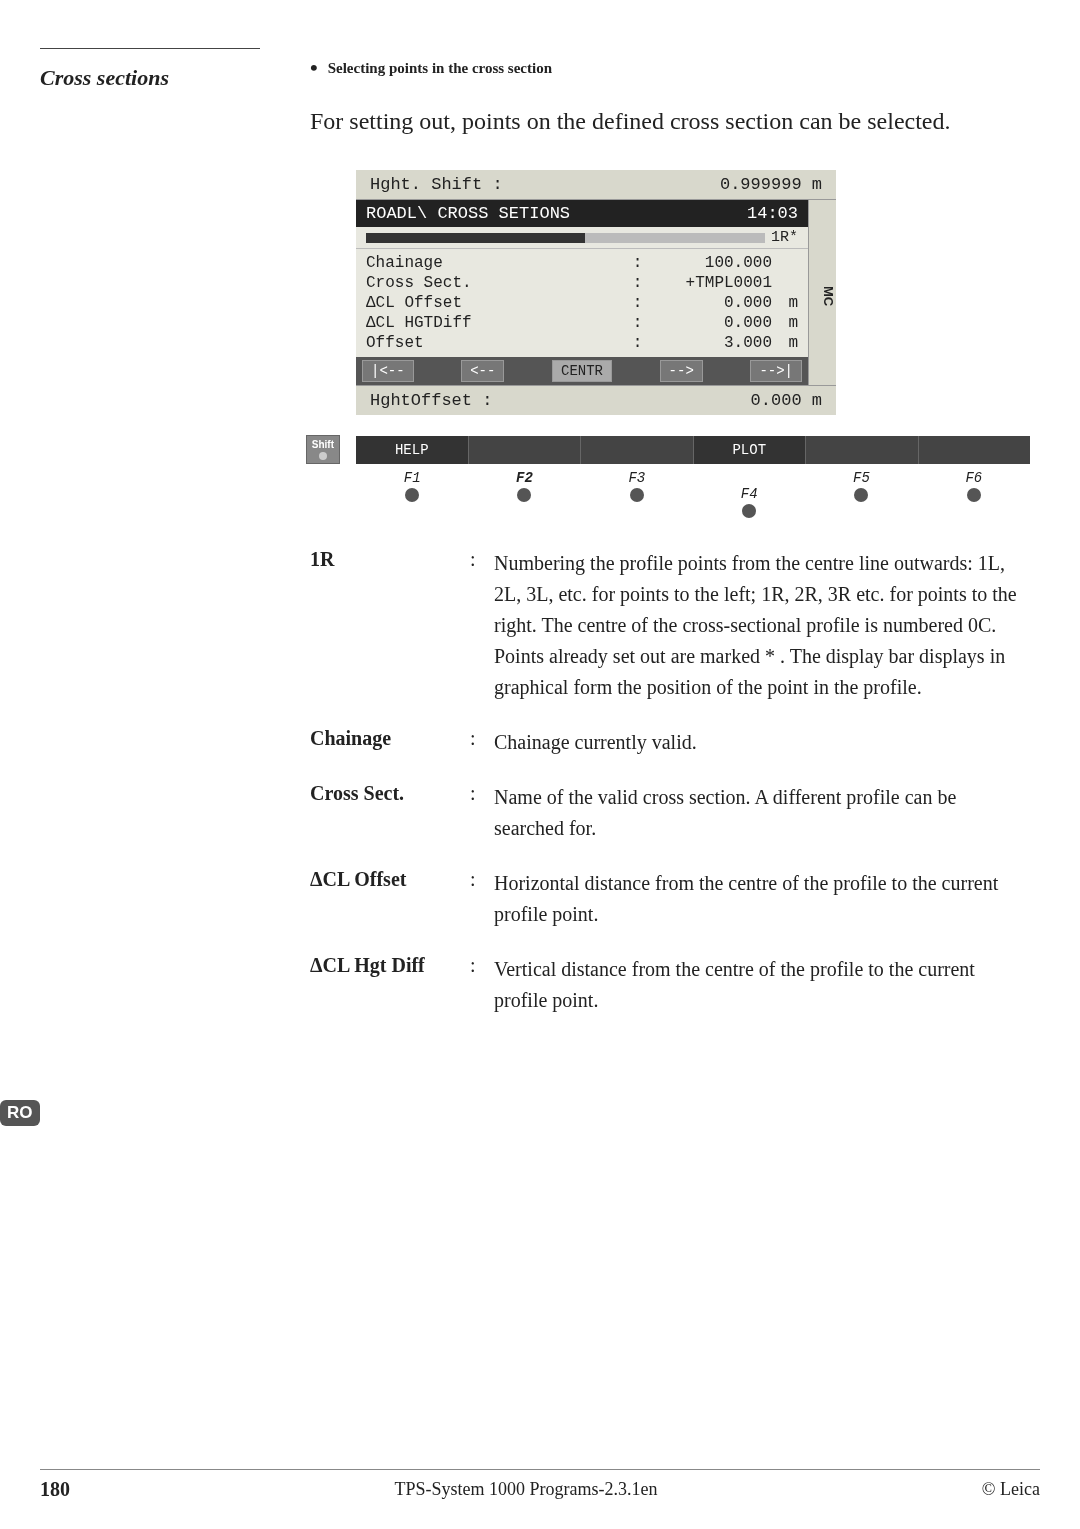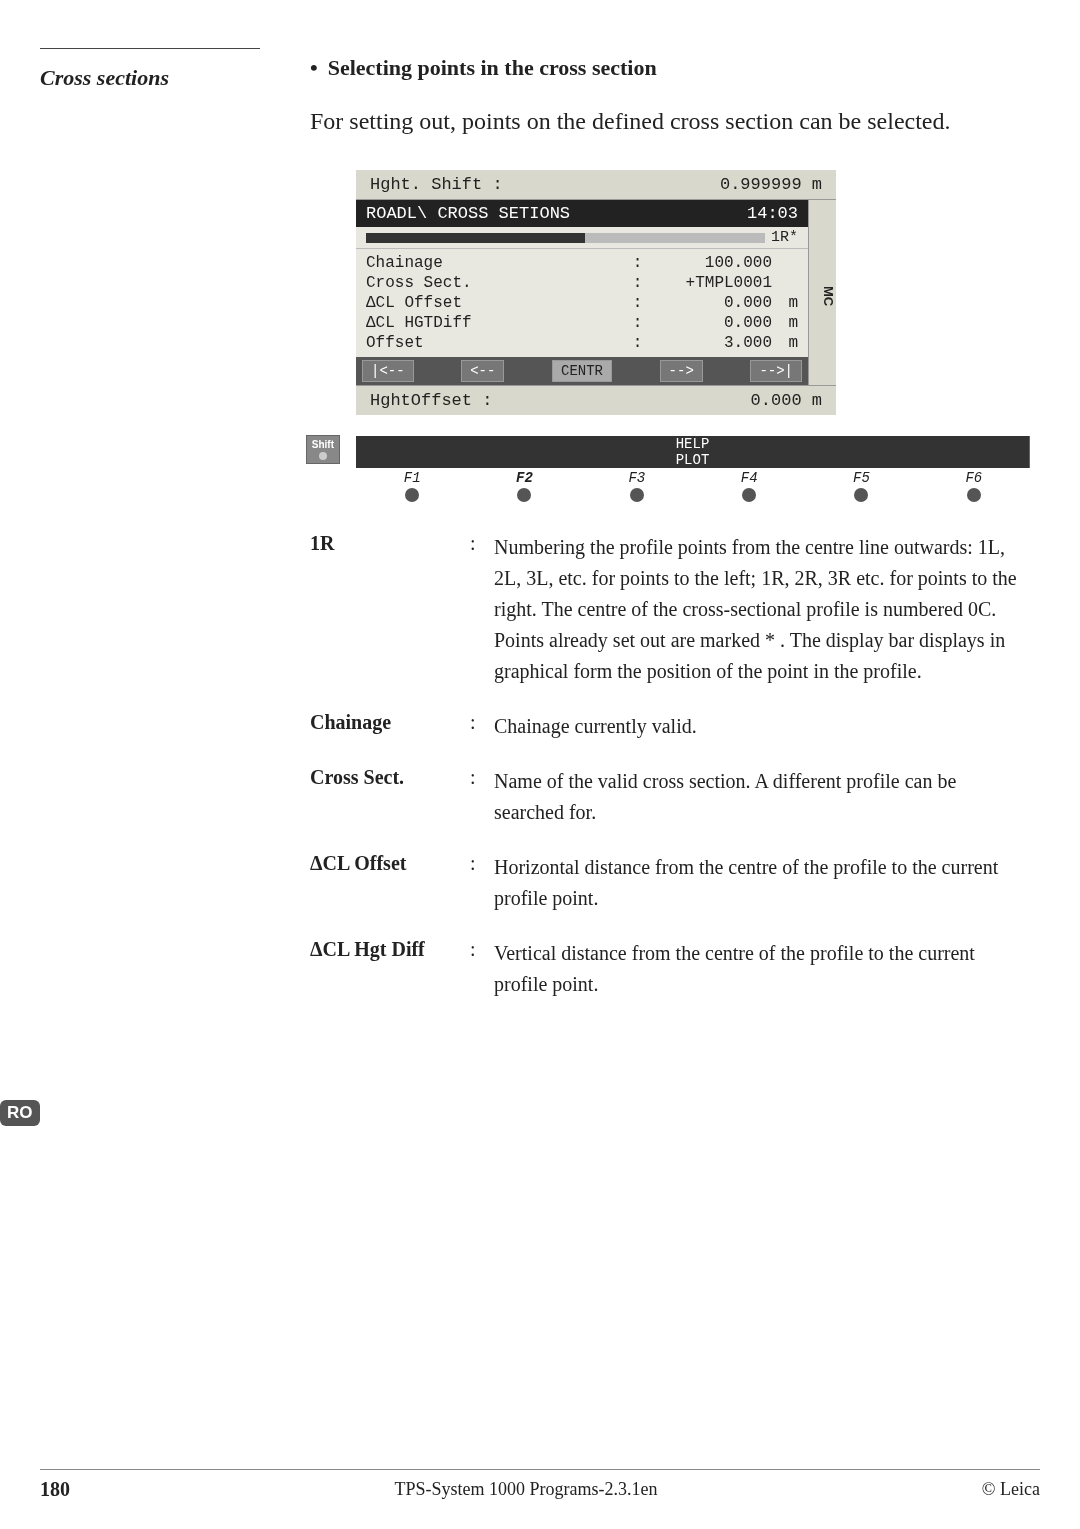--- a/index.html
+++ b/index.html
@@ -48,21 +48,21 @@
     
     .main-content {
       position: absolute;
       top: 55px;
       left: 310px;
       width: 720px;
     }
 
     
     .section-title {
-      font-size: 22px;
+      font-size: 15px;
       font-weight: bold;
       margin-bottom: 22px;
       display: flex;
       align-items: center;
     }
     .section-title::before {
       content: '•';
       margin-right: 10px;
       font-size: 22px;
     }
@@ -401,21 +401,21 @@
     </div>
   </div>
 
   <div style="display:flex; align-items:center; margin-bottom: 6px; padding-left: 0px;">
     <div style="width: 46px; display:flex; align-items:center; justify-content: flex-end; padding-right: 8px;">
       <div class="shift-key">
         <div style="font-size:10px; font-weight:bold;">Shift</div>
         <div style="width:8px; height:8px; border-radius:50%; background:#ccc; margin:2px auto 0;"></div>
       </div>
     </div>
-    <div class="func-bar" style="width: 480px; flex-direction: column;">
+    <div class="func-bar" style="width: 480px;">
       <div class="func-btn has-label">HELP</div>
       <div class="func-btn"></div>
       <div class="func-btn"></div>
       <div class="func-btn has-label">PLOT</div>
       <div class="func-btn"></div>
       <div class="func-btn"></div>
     </div>
   </div>
 
   <div class="fkey-row">
@@ -425,21 +425,21 @@
     </div>
     <div class="fkey-item">
       <span style="font-style:italic;font-weight:bold;">F2</span>
       <div class="fkey-circle"></div>
     </div>
     <div class="fkey-item">
       <span style="font-style:italic;">F3</span>
       <div class="fkey-circle"></div>
     </div>
     <div class="fkey-item">
-      <span style="font-style:italic;">F4</span>
+      <span style="font-style:italic;margin-top:16px;">F4</span>
       <div class="fkey-circle"></div>
     </div>
     <div class="fkey-item">
       <span style="font-style:italic;">F5</span>
       <div class="fkey-circle"></div>
     </div>
     <div class="fkey-item">
       <span style="font-style:italic;">F6</span>
       <div class="fkey-circle"></div>
     </div>

